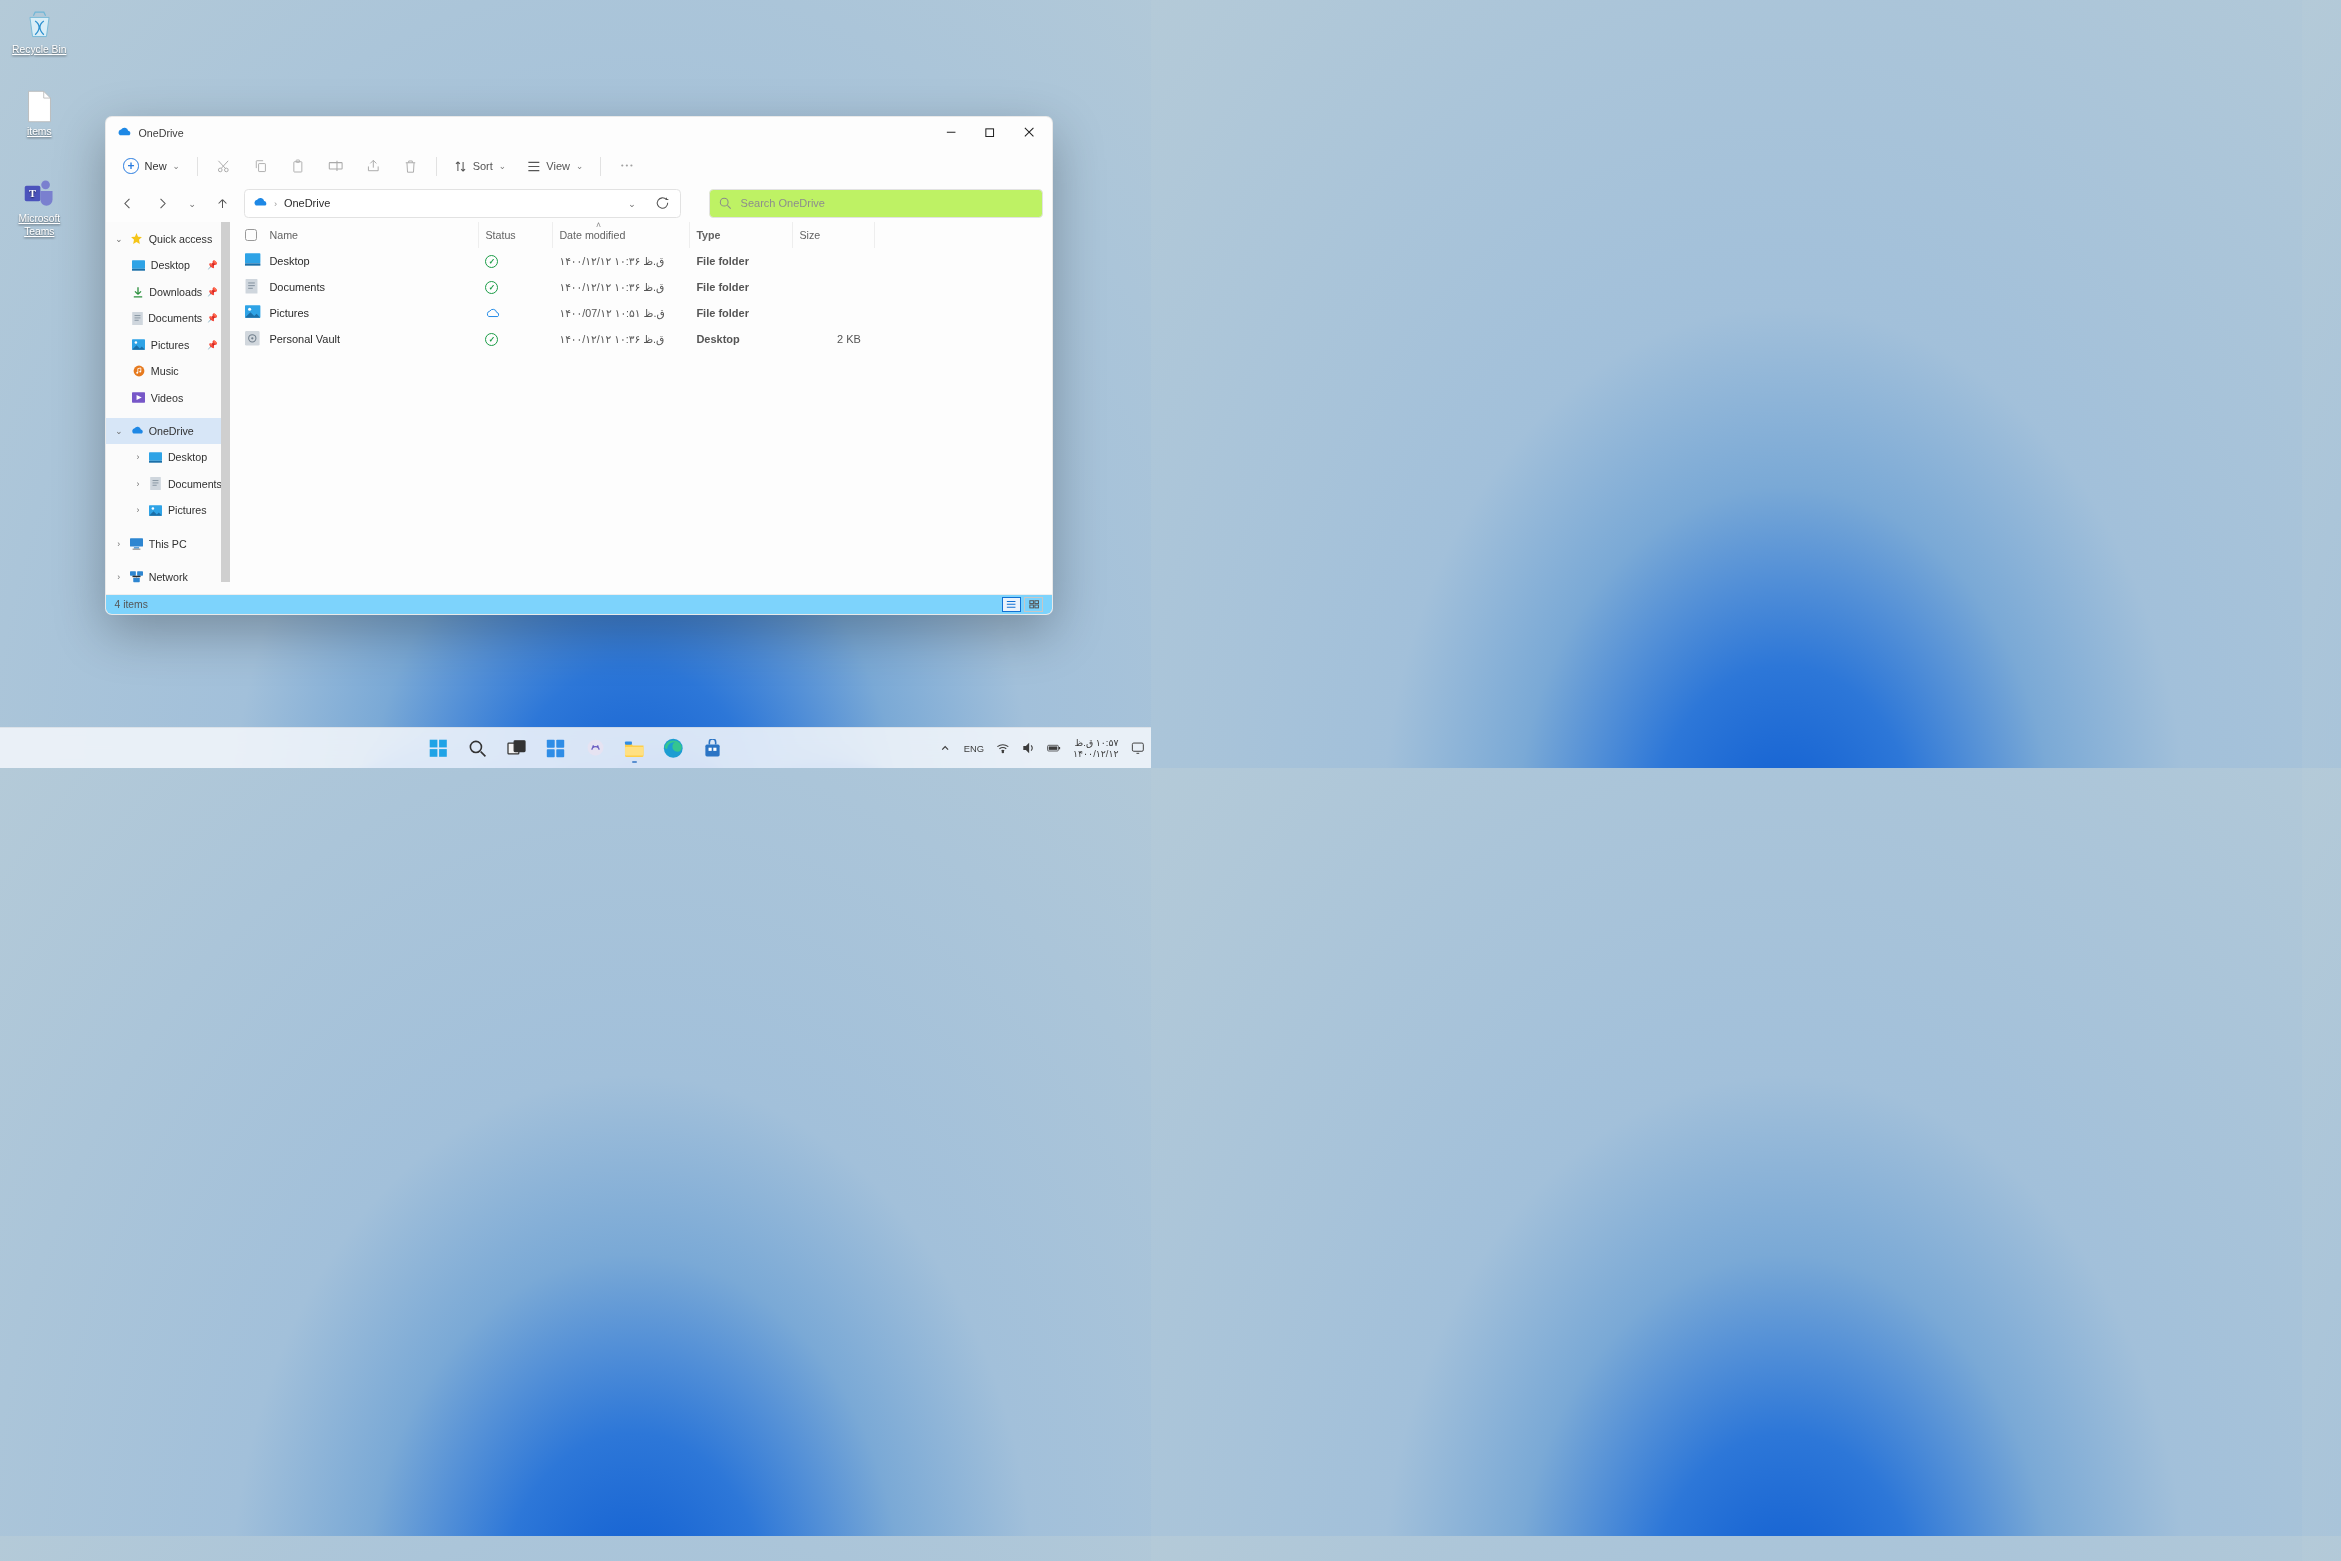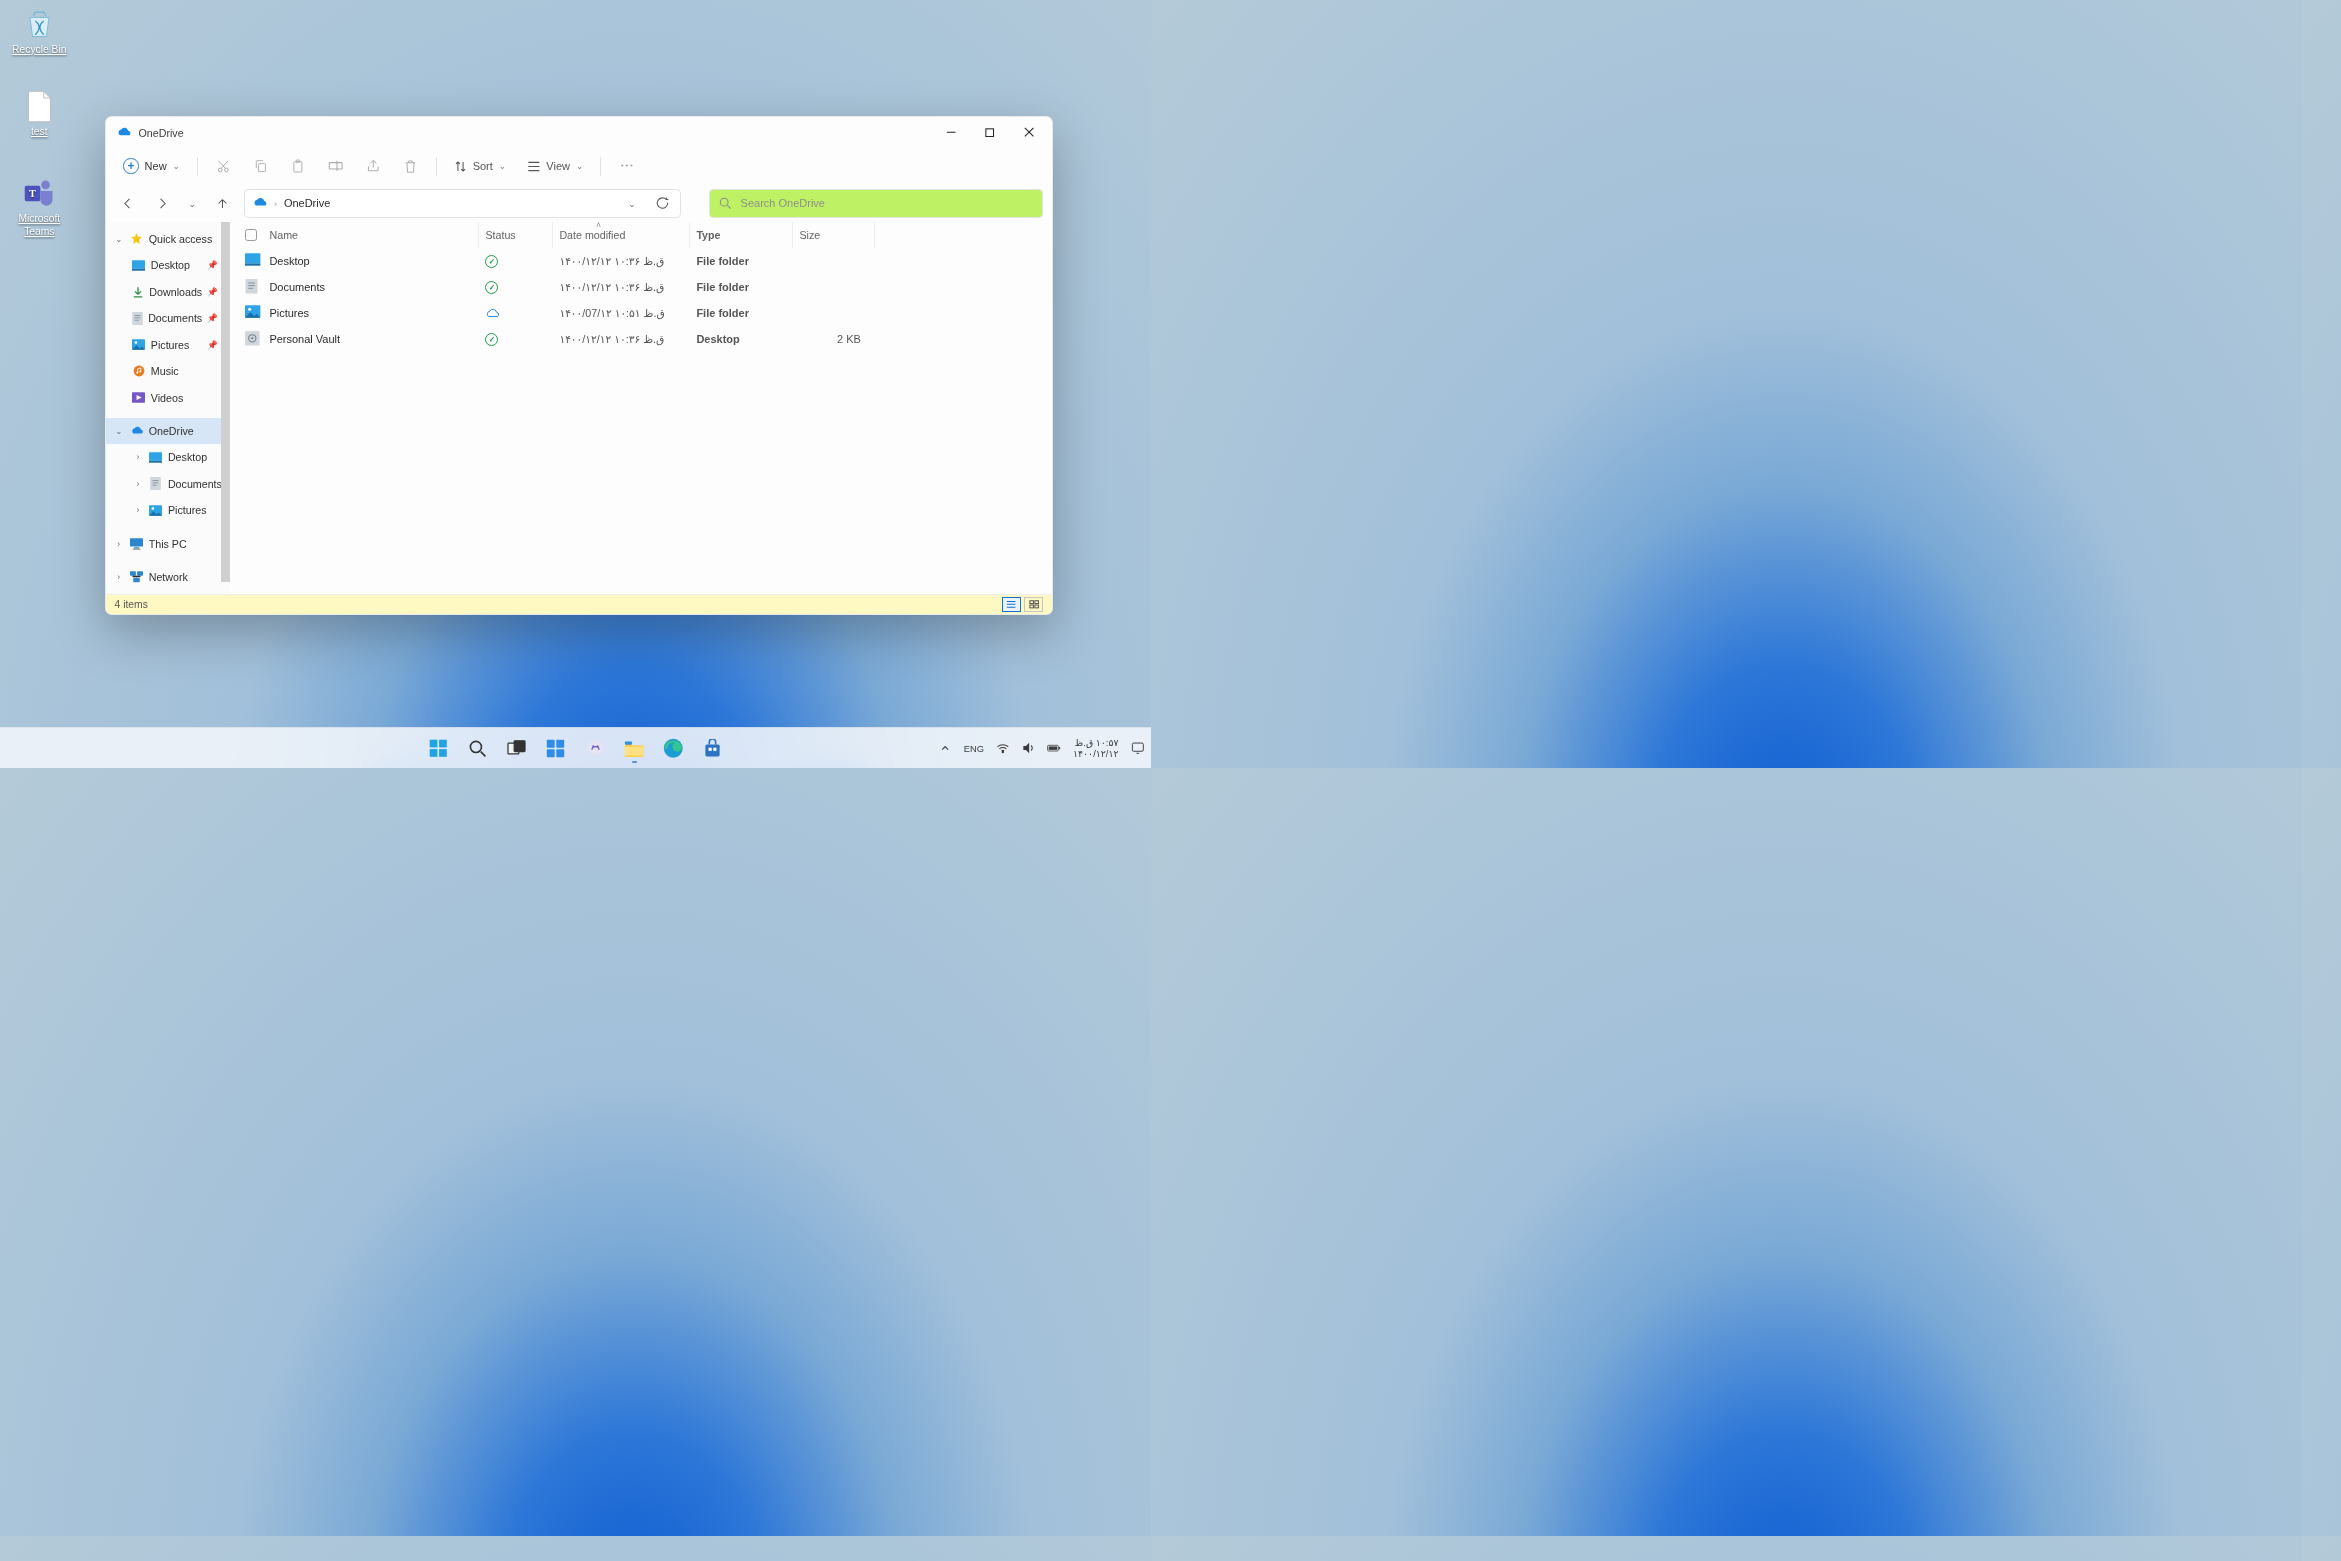--- a/index.html
+++ b/index.html
@@ -87,21 +87,21 @@
   .filerow .c-name { width:240px; }
   .filerow .c-status { width:74px; justify-content:flex-start; }
   .filerow .c-date { width:137px; color:#555; font-size:10.7px; }
   .filerow .c-type { width:103px; color:#555; }
   .filerow .c-size { width:82px; color:#555; text-align:right; justify-content:flex-end; padding-right:13.7px; }
   .fic { width:15.4px; height:15.4px; }
   .status-sync { width:13px; height:13px; border:1.3px solid #1a9c46; border-radius:50%; display:flex; align-items:center; justify-content:center; }
   .status-sync::after { content:"✓"; font-size:7.7px; color:#1a9c46; font-weight:700; }
   .status-cloud { color:#1e88e5; }
 
-  .statusbar { height:19.7px; border-top:0.9px solid #eee; display:flex; align-items:center; padding:0 8.6px; font-size:10.3px; color:#555; background:#fef9c3; }
+  .statusbar { height:19.7px; border-top:0.9px solid #eee; display:flex; align-items:center; padding:0 8.6px; font-size:10.3px; color:#555; background:#7dd3fc; }
   .statusbar .spacer { flex:1; }
   .viewtoggle { width:19px; height:15.4px; border:0.9px solid #c6c6c6; display:flex; align-items:center; justify-content:center; color:#555; }
   .viewtoggle.active { border-color:#1171d3; background:#eaf2fb; color:#1171d3; }
 
   
   .taskbar {
     position:absolute; left:0; right:0; bottom:0; height:41px;
     background:rgba(243,246,250,.88); backdrop-filter:blur(10.3px);
     display:flex; align-items:center; justify-content:center;
     border-top:0.9px solid rgba(0,0,0,.06);
@@ -131,21 +131,21 @@
   </div>
   <div class="label">Recycle Bin</div>
 </div>
 <div class="desktop-icon" style="left:6.8px; top:89px;">
   <div class="glyph">
     <svg width="27" height="33" viewBox="0 0 32 38">
         <path d="M3 1h18l8 8v28H3z" fill="#fff" stroke="#b7b7b7"></path>
         <path d="M21 1v8h8" fill="none" stroke="#b7b7b7"></path>
       </svg>
   </div>
-  <div class="label">test</div>
+  <div class="label">items</div>
 </div>
 <div class="desktop-icon" style="left:6.8px; top:176px;">
   <div class="glyph">
     <svg width="33" height="33" viewBox="0 0 38 38" style="font-size:12px">
         <rect x="2" y="10" width="18" height="18" rx="2" fill="#4b53bc"></rect>
         <text x="11" y="23" text-anchor="middle" fill="#fff" font-size="12" font-family="Segoe UI" font-weight="600">T</text>
         <circle cx="26" cy="9" r="5" fill="#7a80cf"></circle>
         <path d="M20 16h14v10a7 7 0 0 1-14 0z" fill="#7a80cf"></path>
       </svg>
   </div>

